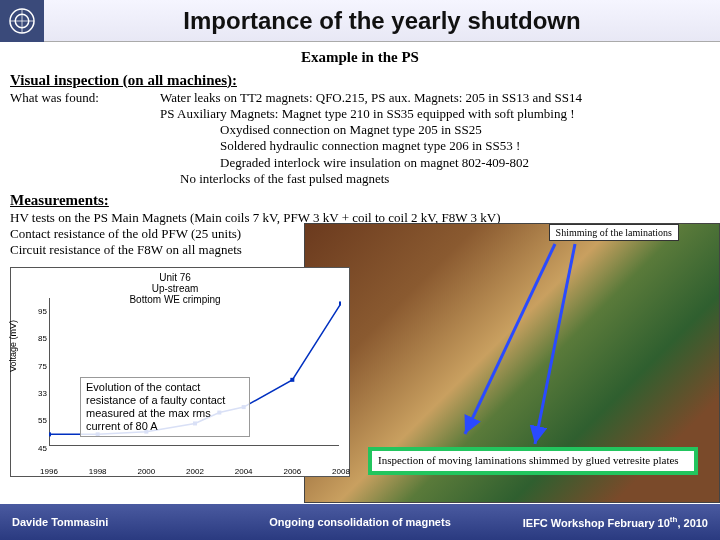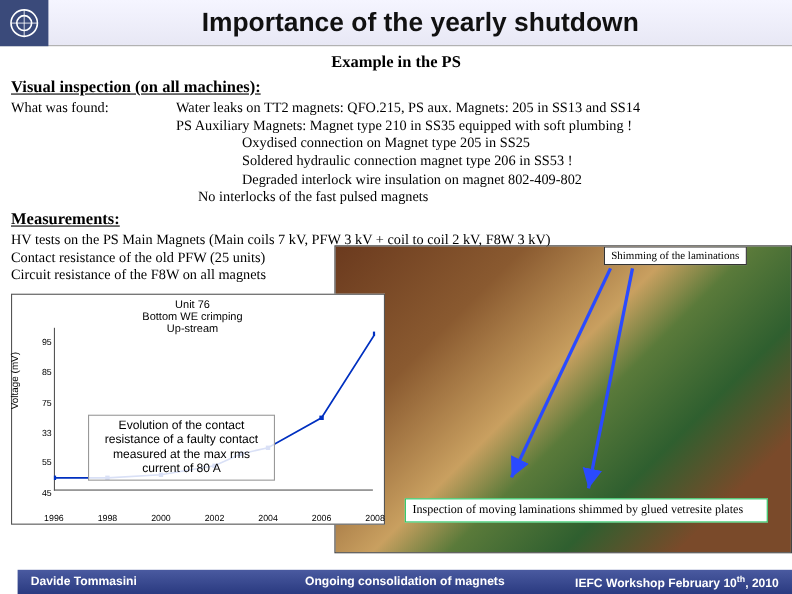--- a/index.html
+++ b/index.html
@@ -25,28 +25,28 @@
   .midzone { position: relative; height: 240px; margin-top: 4px; }
   .chart { position:absolute; left:10px; top:4px; width:340px; height:210px; border:1px solid #555; background:#fff; }
   .chart-inner { position:absolute; left:38px; top:30px; right:10px; bottom:30px; border-left:1px solid #555; border-bottom:1px solid #555; }
   .chart-title { position:absolute; top:4px; left:0; right:10px; text-align:center; font-size:10px; font-family:Arial; }
   .chart-ylabel { position:absolute; left:2px; top:50%; transform: translateY(-50%) rotate(-90deg); transform-origin: left center; font-size:9px; font-family:Arial; white-space:nowrap; }
   .chart-xlabel { position:absolute; bottom:3px; left:0; right:0; text-align:center; font-size:9px; font-family:Arial; }
   .ytick { position:absolute; left:20px; font-size:8px; font-family:Arial; text-align:right; width:16px; }
   .xtick { position:absolute; bottom:0; font-size:8px; font-family:Liberation Sans, sans-serif; transform:translateX(-50%); }
   .chart-svg { position:absolute; left:38px; top:30px; }
 
-  .chart-note { position:absolute; left:80px; top:114px; width:170px; font-size:11px; font-family:Arial; background:rgba(255,255,255,0.85); border:1px solid #999; padding:3px 5px; line-height:1.2;text-align:center; }
+  .chart-note { position:absolute; left:80px; top:114px; width:170px; font-size:11px; font-family:Arial; background:rgba(255,255,255,0.85); border:1px solid #999; padding:3px 5px; line-height:1.2; }
 
   .photo { position:absolute; right:0; top:-40px; width:416px; height:280px; background: linear-gradient(135deg,#6b3a1e 0%, #8a5a30 25%, #c9a060 45%, #5a7a3a 55%, #2f5f2f 70%, #7a4a2a 85%); border:1px solid #444; overflow:hidden; }
   .shim-label { position:absolute; right:40px; top:0; background:#fff; border:1px solid #333; font-size:10px; padding:2px 6px; font-family:"Times New Roman"; }
 
-  .caption2 { position:absolute; left:368px; bottom:28px; width:330px; font-size:11px; background:#fff; border:1px solid #22c55e; padding:3px 6px; font-family:"Times New Roman"; line-height:1.2; }
+  .caption2 { position:absolute; left:368px; bottom:28px; width:330px; font-size:11px; background:#fff; border:4px solid #22c55e; padding:3px 6px; font-family:"Times New Roman"; line-height:1.2; }
 
-  .footer { position:absolute; bottom:0; left:0; right:0; height:22px; background: linear-gradient(#4a5aa0,#2a3a80); color:#fff; display:flex; align-items:center; font-size:11px; font-family:Arial;margin-left:16px; }
+  .footer { position:absolute; bottom:0; left:0; right:0; height:36px; background: linear-gradient(#4a5aa0,#2a3a80); color:#fff; display:flex; align-items:center; font-size:11px; font-family:Arial; }
   .footer > div { padding: 0 12px; }
   .footer-left { flex:1; text-align:left; font-weight:bold; }
   .footer-mid { flex:1; text-align:center; font-weight:bold; }
   .footer-right { flex:1; text-align:right; font-weight:bold; }
   .sup { font-size:8px; vertical-align:super; }
 </style>
 </head>
 <body>
 
 <div class="header">
@@ -91,22 +91,22 @@
           </marker>
         </defs>
       <line x1="250" y1="20" x2="160" y2="210" stroke="#2a4aff" stroke-width="3" marker-end="url(#ah)"></line>
       <line x1="270" y1="20" x2="230" y2="220" stroke="#2a4aff" stroke-width="3" marker-end="url(#ah)"></line>
     </svg>
   </div>
 
   <div class="chart">
     <div class="chart-title" id="ctitle">
         <div>Unit 76</div>
+        <div>Up-stream</div>
         <div>Bottom WE crimping</div>
-        <div>Up-stream</div>
       </div>
     <div class="chart-ylabel">Voltage (mV)</div>
     <div class="chart-inner"></div>
     <svg class="chart-svg" id="csvg" width="292" height="150">
         <polyline points="0,136.36363636363637 48.666666666666664,136.36363636363637 97.33333333333333,133.63636363636363 146,125.45454545454545 170.33333333333334,114.54545454545455 194.66666666666666,109.0909090909091 243.33333333333334,81.81818181818183 292,5.4545454545454675" fill="none" stroke="#0030c0" stroke-width="1.5"></polyline>
         <rect x="-2" y="134.36363636363637" width="4" height="4" fill="#0030c0"></rect>
         <rect x="46.666666666666664" y="134.36363636363637" width="4" height="4" fill="#0030c0"></rect>
         <rect x="95.33333333333333" y="131.63636363636363" width="4" height="4" fill="#0030c0"></rect>
         <rect x="144" y="123.45454545454545" width="4" height="4" fill="#0030c0"></rect>
         <rect x="168.33333333333334" y="112.54545454545455" width="4" height="4" fill="#0030c0"></rect>

